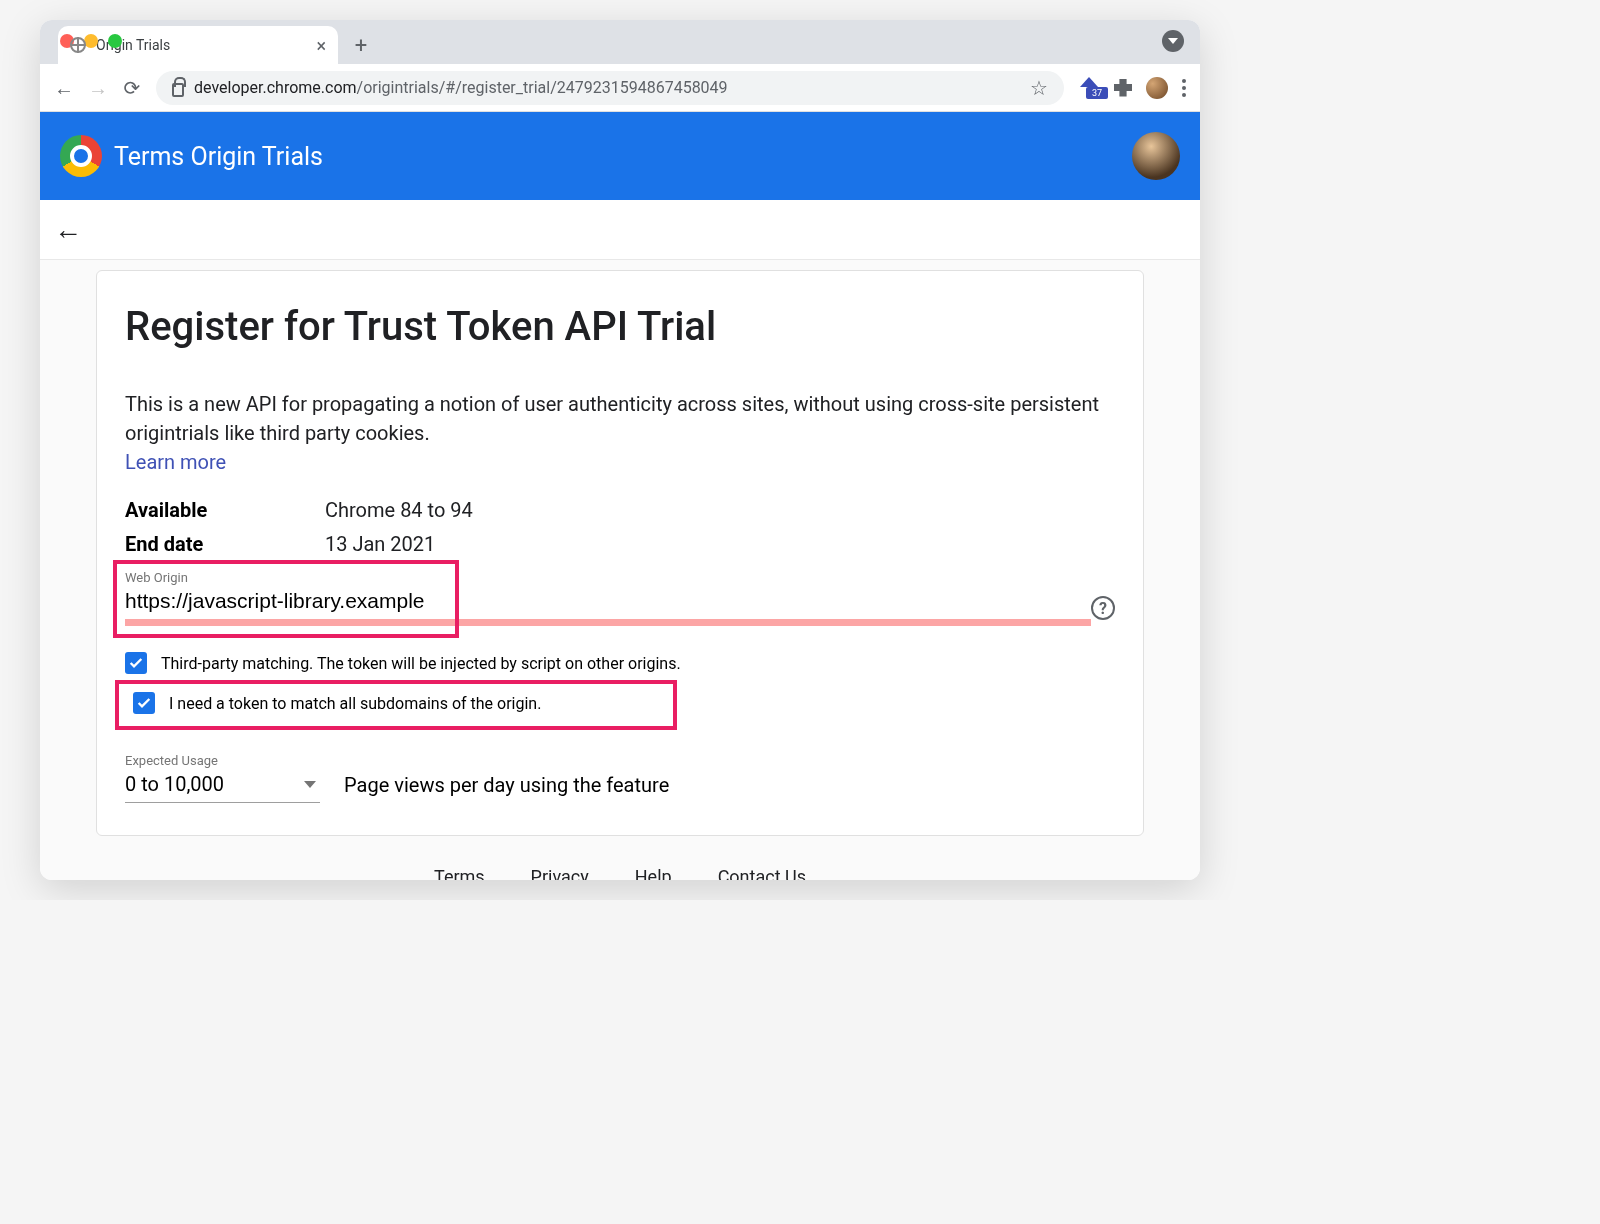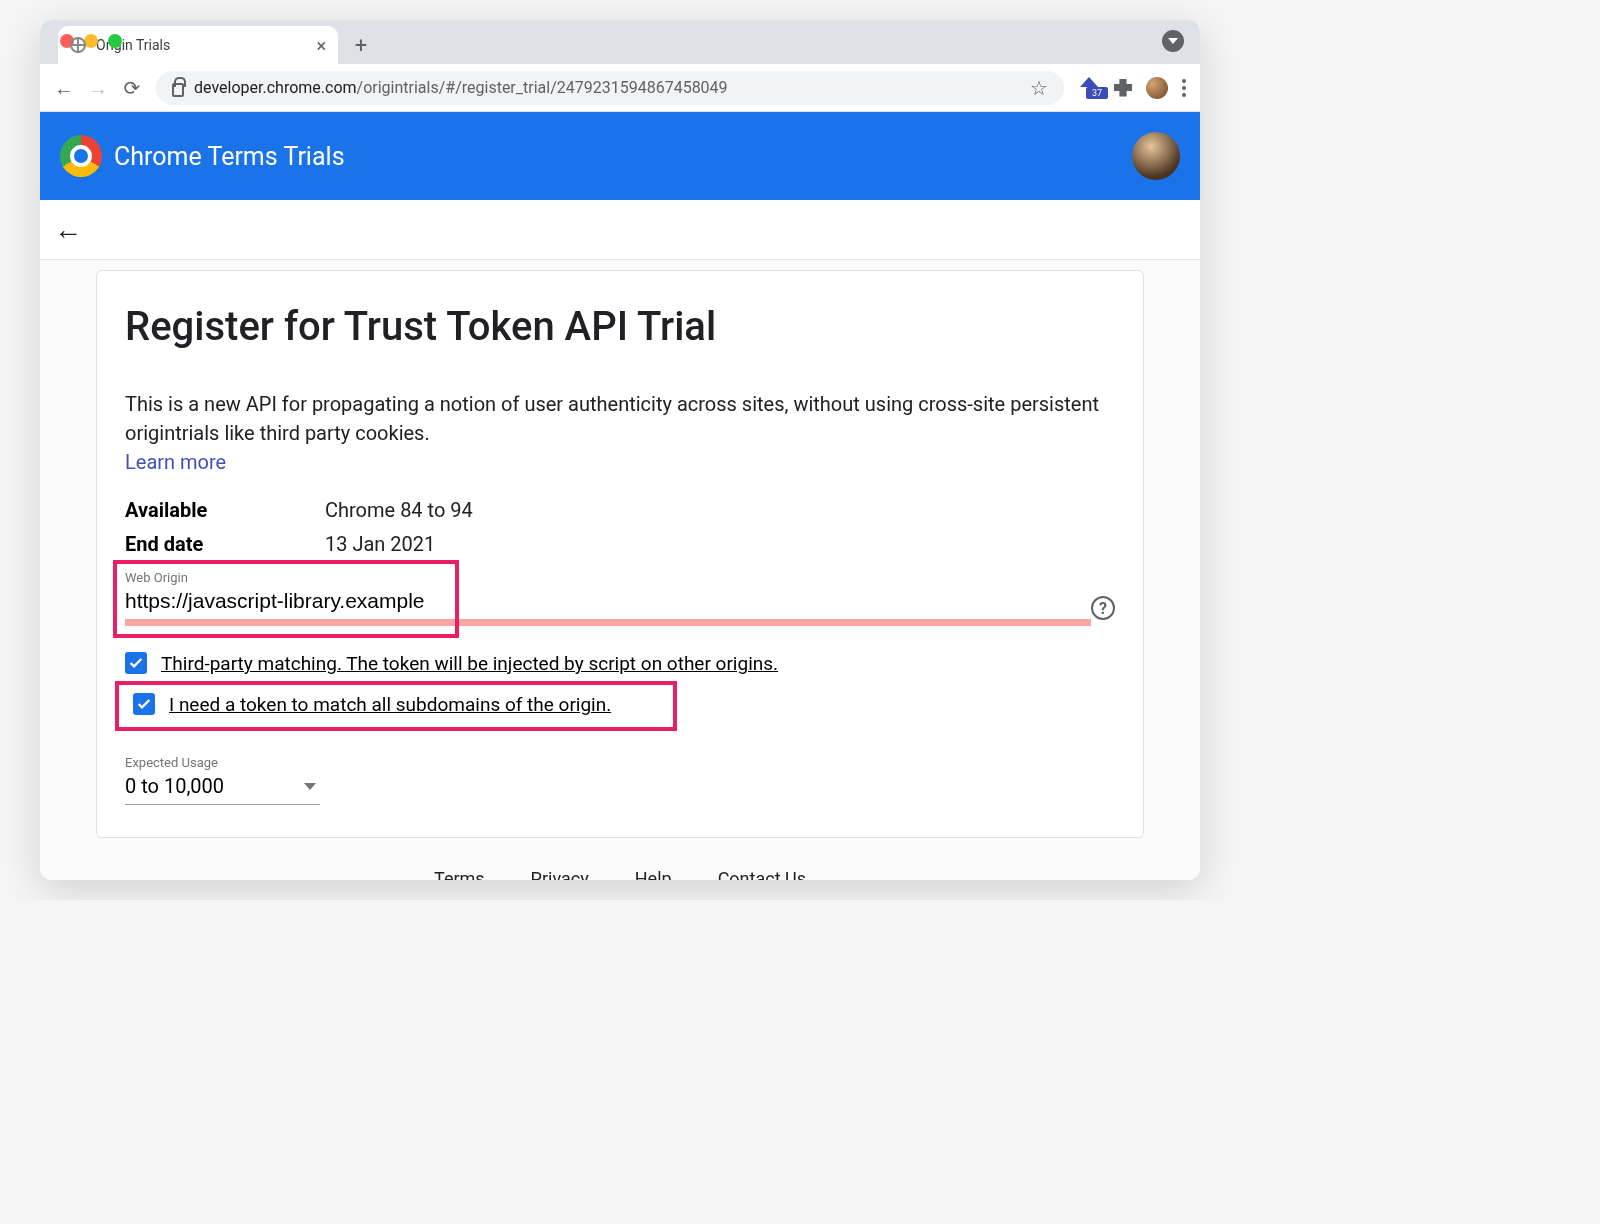--- a/index.html
+++ b/index.html
@@ -114,21 +114,21 @@
 
   .field-wrap{position:relative;margin-top:14px;display:flex;align-items:flex-end;}
   .text-field{flex:1;}
   .text-field .lbl{font-size:13px;color:#757575;}
   .text-field input{width:100%;border:none;border-bottom:7px solid #fca5a5;font-size:21px;padding:4px 0 6px;outline:none;background:transparent;}
   .help-circ{width:24px;height:24px;border:2.5px solid #5f6368;border-radius:50%;display:flex;align-items:center;justify-content:center;font-size:16px;font-weight:700;color:#5f6368;margin-bottom:6px;}
 
   .highlight-red{position:absolute;border:4px solid #e91e63;pointer-events:none;}
   .hl1{left:-12px;top:-10px;width:346px;height:78px;}
 
-  .check-row{display:flex;gap:14px;font-size:19px;margin-top:26px;position:relative;text-decoration:underline;}
+  .check-row{display:flex;align-items:center;gap:14px;font-size:16px;margin-top:26px;position:relative;}
   .checkbox{width:22px;height:22px;background:#1a73e8;border-radius:3px;display:flex;align-items:center;justify-content:center;flex-shrink:0;}
   .checkbox svg{width:16px;height:16px;}
   .hl2{left:-10px;top:-12px;width:562px;height:50px;}
 
   .usage-row{display:flex;align-items:flex-end;gap:24px;margin-top:39px;}
   .select-field .lbl{font-size:13px;color:#757575;}
   .select-field .sel{display:flex;align-items:center;gap:80px;border-bottom:1px solid #9e9e9e;padding:4px 4px 6px 0;font-size:20px;cursor:pointer;}
   .select-field .tri{width:0;height:0;border-left:6px solid transparent;border-right:6px solid transparent;border-top:7px solid #757575;}
   .usage-desc{font-size:20px;padding-bottom:6px;}
 
@@ -172,21 +172,21 @@
     <div class="avatar-small"></div>
     <div class="kebab">
         <span></span>
         <span></span>
         <span></span>
       </div>
   </div>
 
   <div class="app-header">
     <div class="chrome-logo"></div>
-    <div class="app-title">Chrome Terms Trials</div>
+    <div class="app-title">Terms Origin Trials</div>
     <div class="avatar-large"></div>
   </div>
 
   <div class="backrow">
     <span class="backarrow">←</span>
   </div>
 
   <div class="content">
     <div class="card">
       <h1>Register for Trust Token API Trial</h1>
@@ -231,20 +231,21 @@
       </div>
 
       <div class="usage-row">
         <div class="select-field">
           <div class="lbl">Expected Usage</div>
           <div class="sel">
             <span>0 to 10,000</span>
             <span class="tri"></span>
           </div>
         </div>
+        <div class="usage-desc">Page views per day using the feature</div>
       </div>
 
     </div>
 
     <div class="footer">
       <span>Terms</span>
       <span>Privacy</span>
       <span>Help</span>
       <span>Contact Us</span>
     </div>

